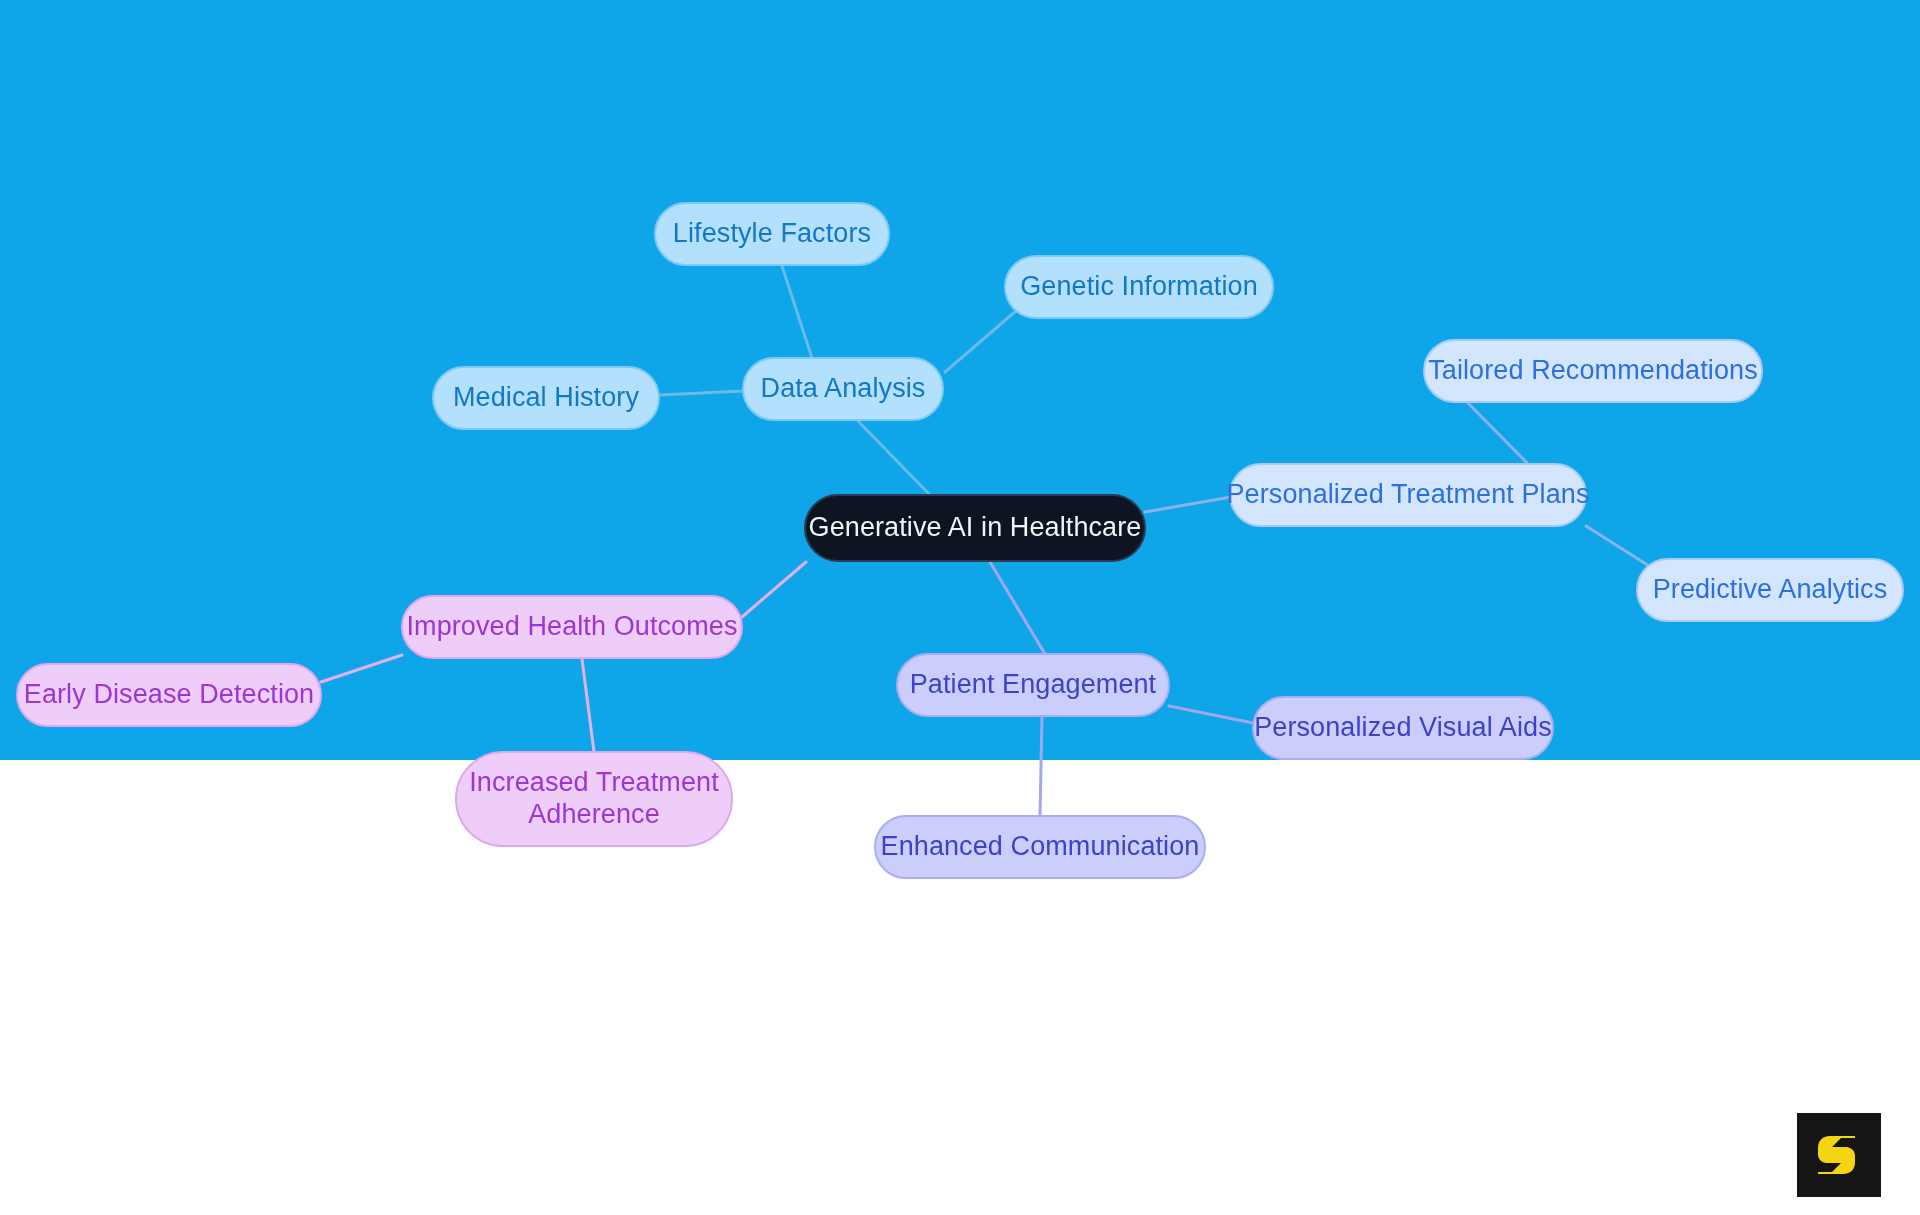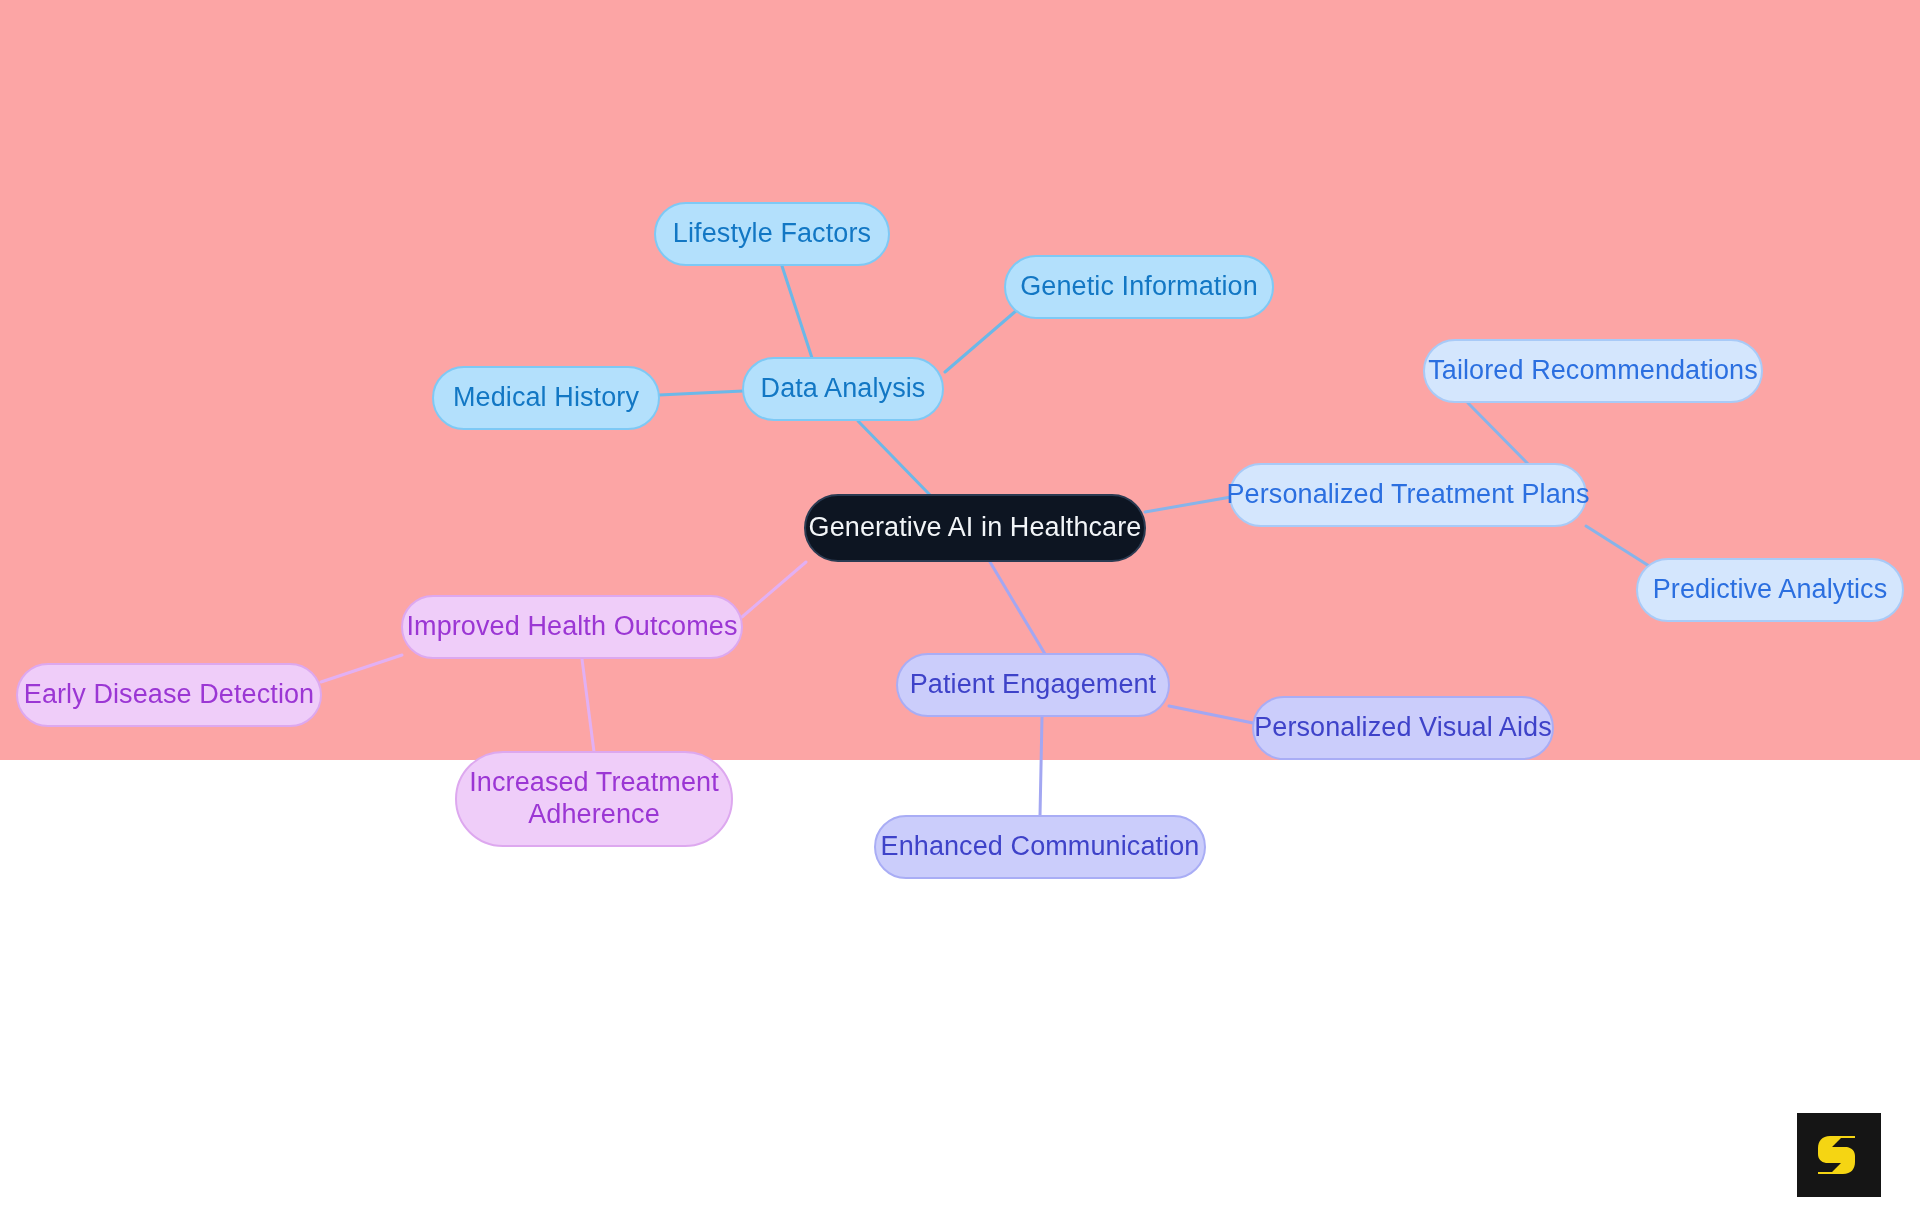--- a/index.html
+++ b/index.html
@@ -18,21 +18,21 @@
     width: 1920px;
     height: 1215px;
     background: #ffffff;
   }
   #canvas {
     position: absolute;
     left: 0;
     top: 0;
     width: 1920px;
     height: 760px;
-    background: #fca5a5;
+    background: #0ea5e9;
   }
   #mindmap-svg {
     display: block;
     width: 1920px;
     height: 1082px;
   }
   .node-label {
     font-family: "Liberation Sans", sans-serif;
     font-size: 27px;
     letter-spacing: 0.1px;

